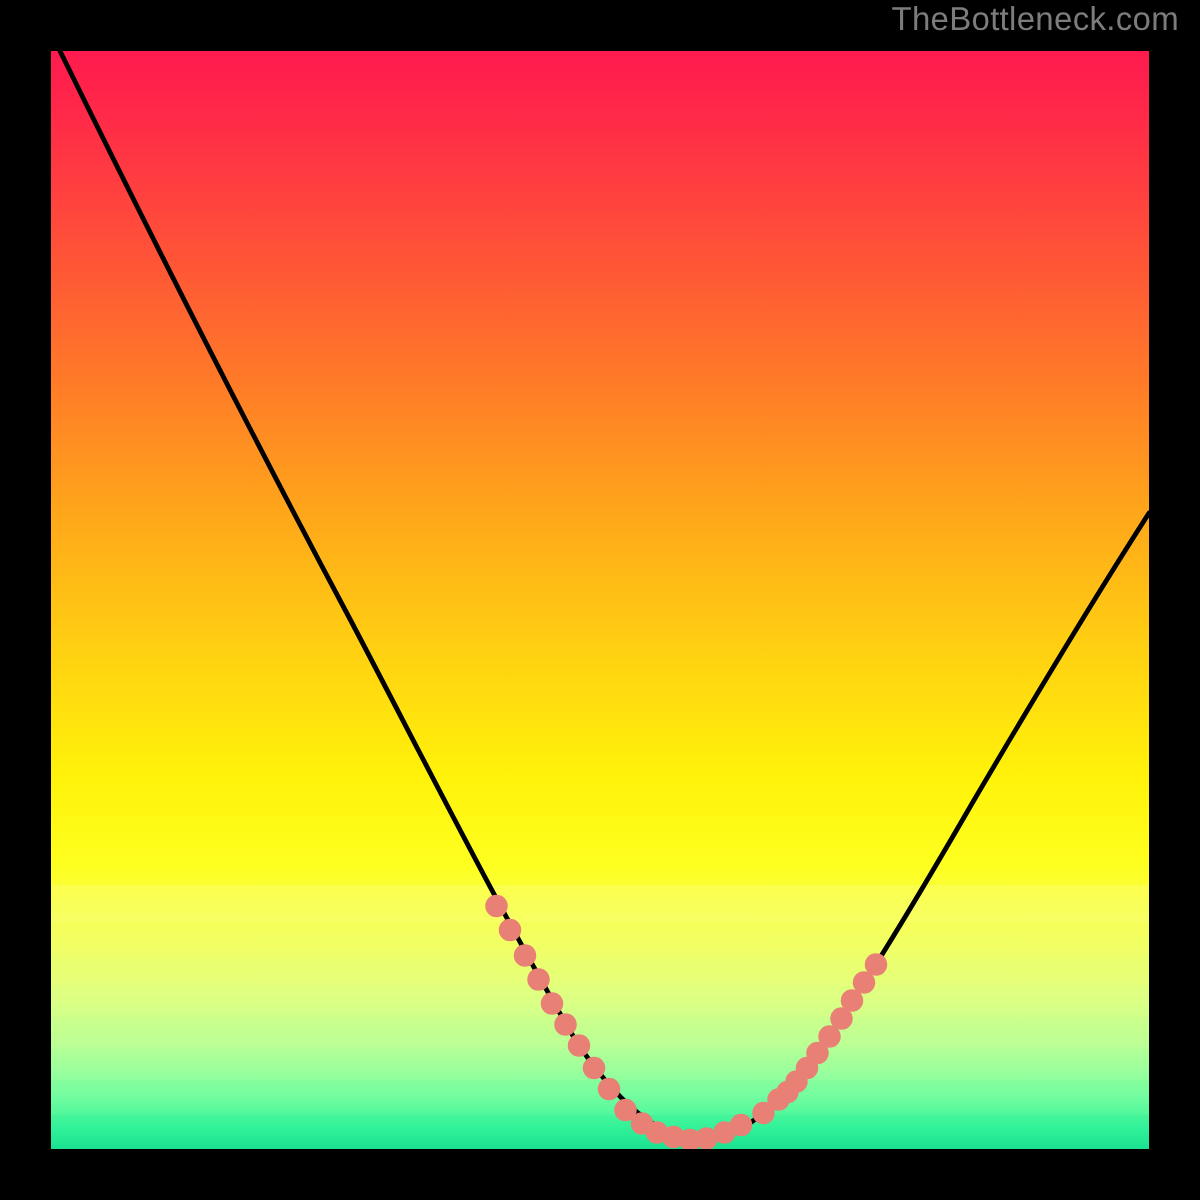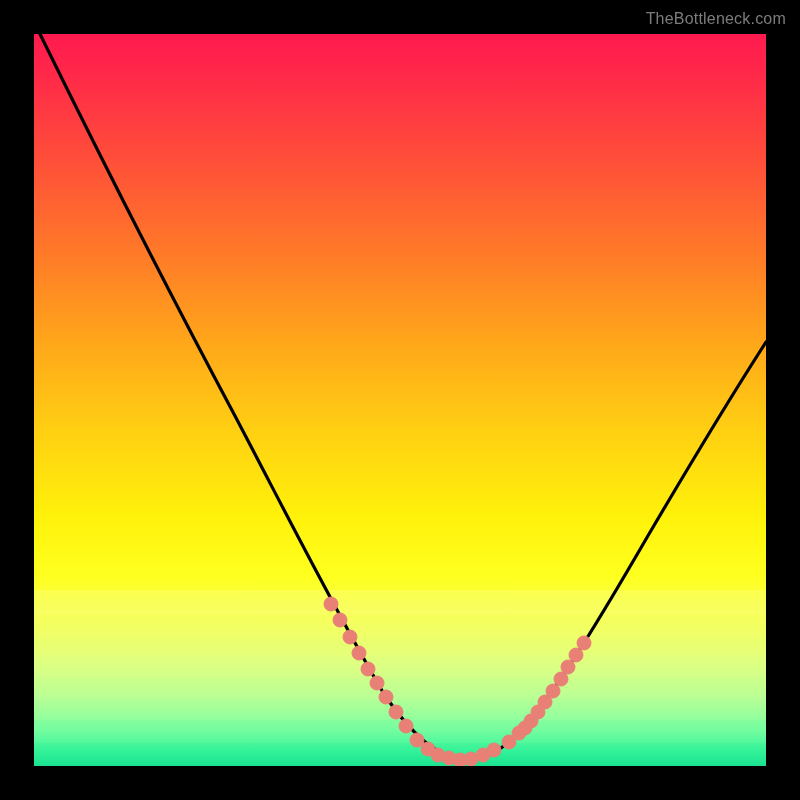--- a/index.html
+++ b/index.html
@@ -57,24 +57,24 @@
     width: 100%;
     bottom: 0;
     height: 24%;
     pointer-events: none;
   }
   .stripes div {
     width: 100%;
   }
   .watermark {
     position: absolute;
-    top: 10px;
+    top: 0;
     right: 14px;
     color: #7c7c7c;
-    font-size: 16px;
+    font-size: 22px;
     font-weight: 500;
     letter-spacing: 0.2px;
   }
   svg.curve {
     position: absolute;
     left: 0;
     top: 0;
     width: 100%;
     height: 100%;
     pointer-events: none;

